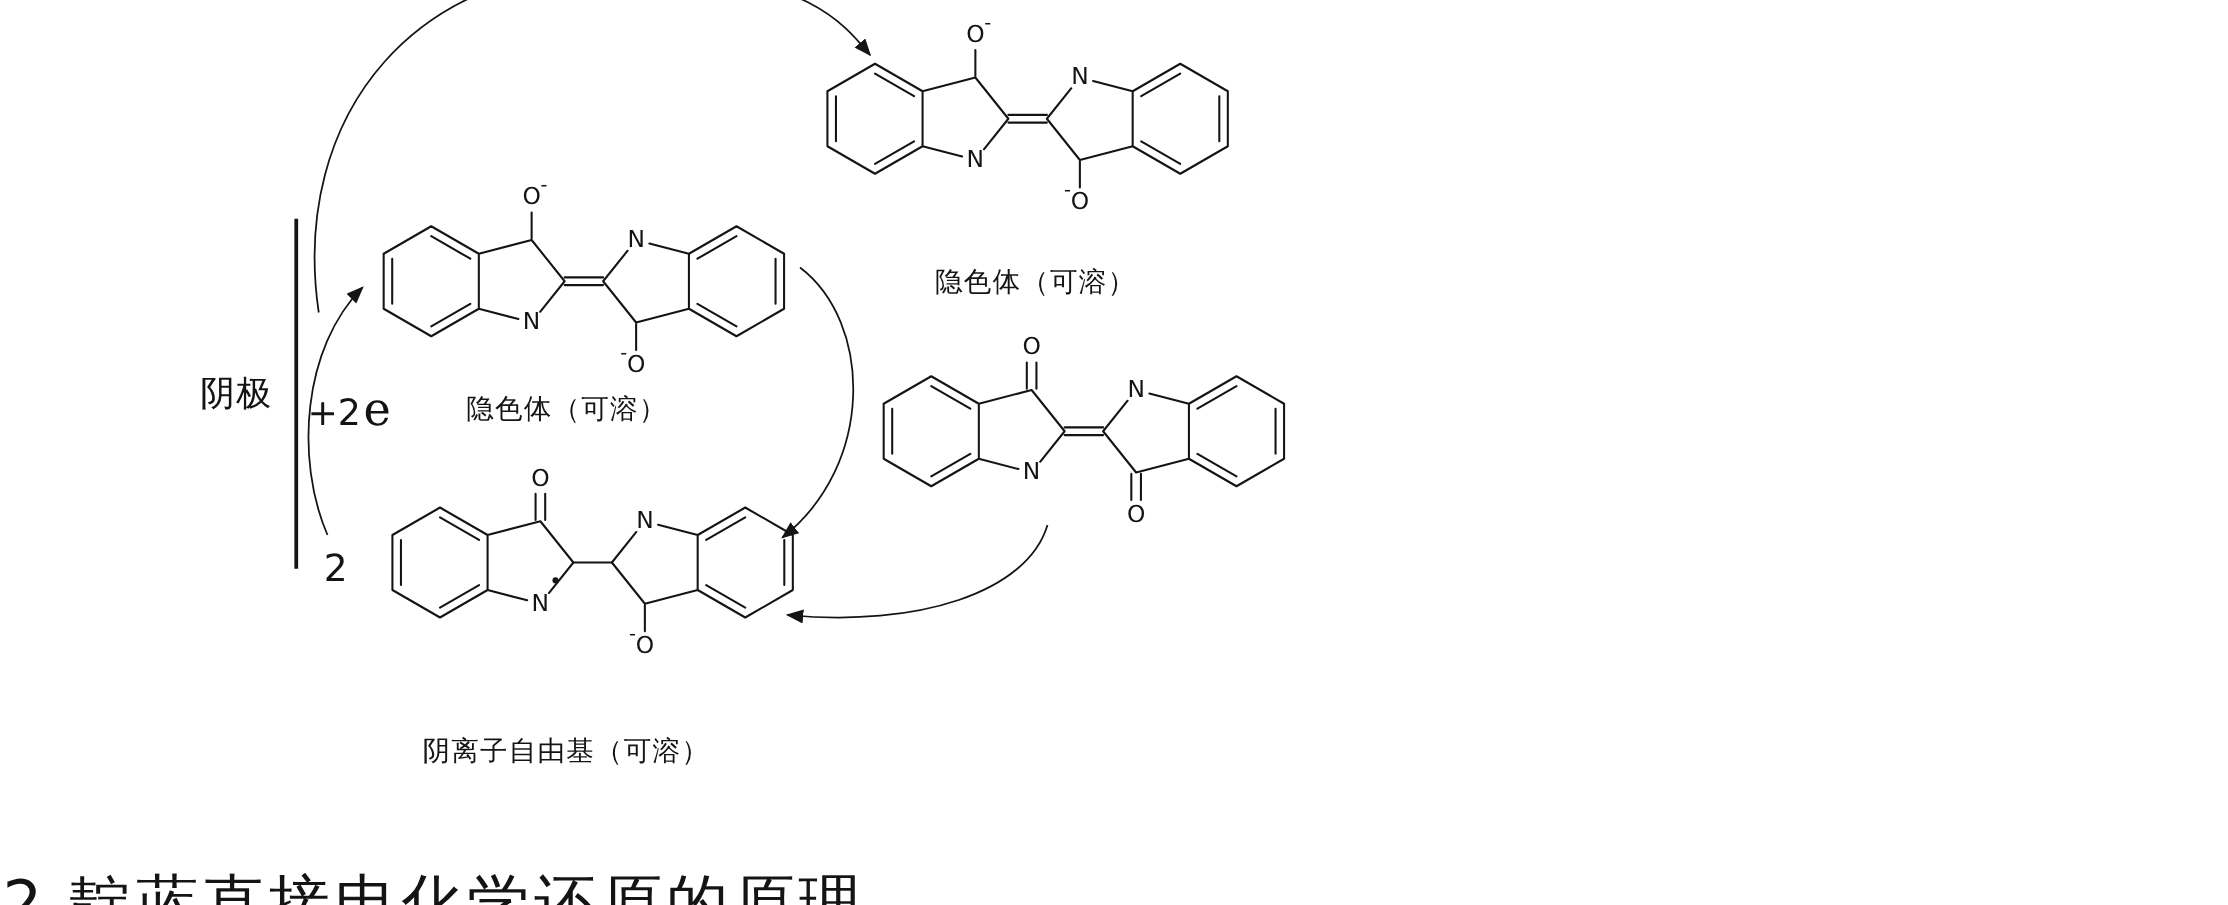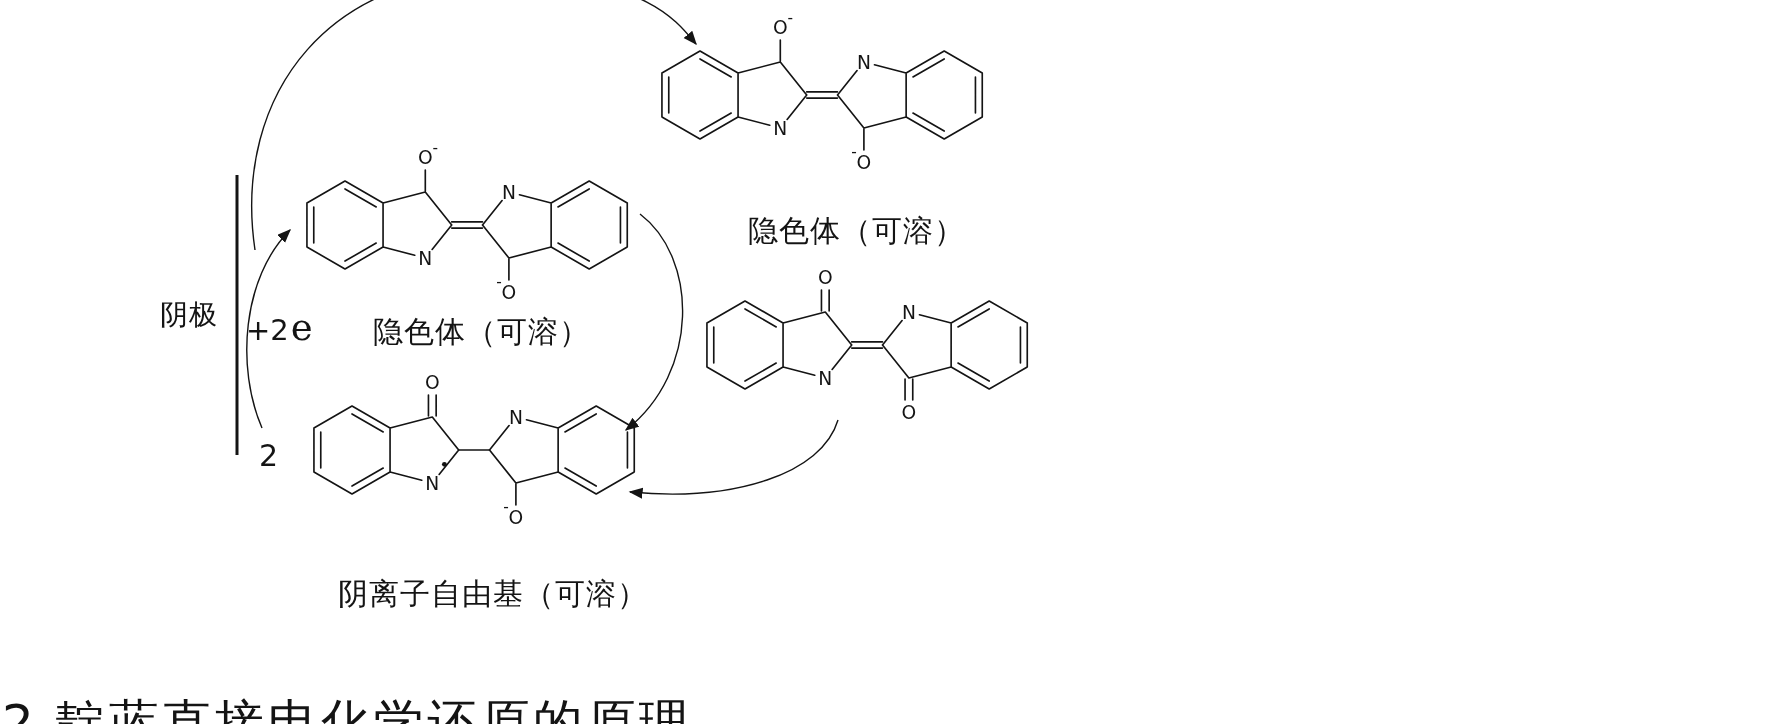--- a/index.html
+++ b/index.html
@@ -11,21 +11,21 @@
     font-family:"DejaVu Sans","Liberation Sans",sans-serif;
     color:#141414;
   }
   #diagram-svg{position:absolute;left:0;top:0;}
   .bond{stroke:#141414;stroke-width:1.5;fill:none;stroke-linecap:round;}
   .arrow{stroke:#141414;stroke-width:1.4;fill:none;}
   .electrode{stroke:#141414;stroke-width:3;}
   svg text{fill:#141414;font-family:"DejaVu Sans","Liberation Sans",sans-serif;}
   .lbl{
     position:absolute;
-    font-size:30px;
+    font-size:22px;
     white-space:nowrap;
     letter-spacing:1px;
   }
   .lbl-cathode{font-size:28px;}
   .plus2e{
     position:absolute;
     display:flex;align-items:baseline;
     white-space:nowrap;
   }
   .plus2e .p2{font-size:29px;}
@@ -100,21 +100,21 @@
         <text x="140" y="52" text-anchor="middle" dominant-baseline="central" font-size="14">-</text>
         <path d="M97,0L125,0" class="bond"></path>
       </g>
   </svg>
 
   <div class="lbl" style="left:748px;top:211px;">隐色体（可溶）</div>
 
   <div class="lbl" style="left:373px;top:312px;">隐色体（可溶）</div>
 
 
-  <div class="lbl" style="left:338px;top:574px;">阴离子自由基（可溶）</div>
+  <div class="lbl" style="left:338px;top:586px;">阴离子自由基（可溶）</div>
 
   <div class="lbl lbl-cathode" style="left:160px;top:296px;">阴极</div>
 
   <div class="plus2e" style="left:246px;top:306px;">
     <span class="p2">+2</span>
     <span class="e">e</span>
   </div>
 
   <div class="coeff2" style="left:259px;top:438px;">2</div>
 

